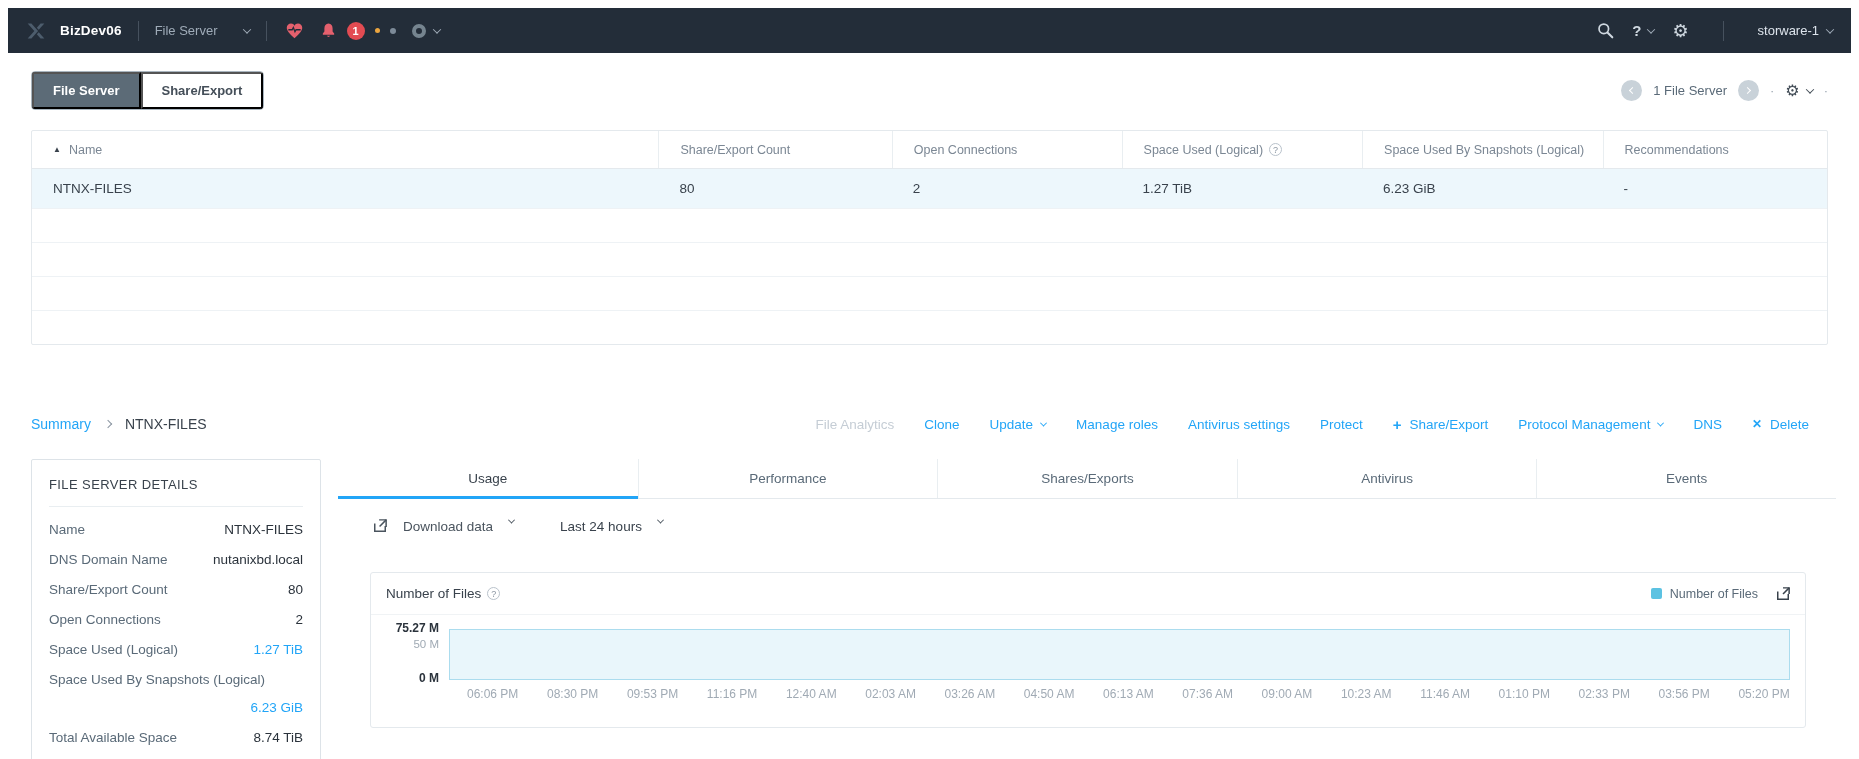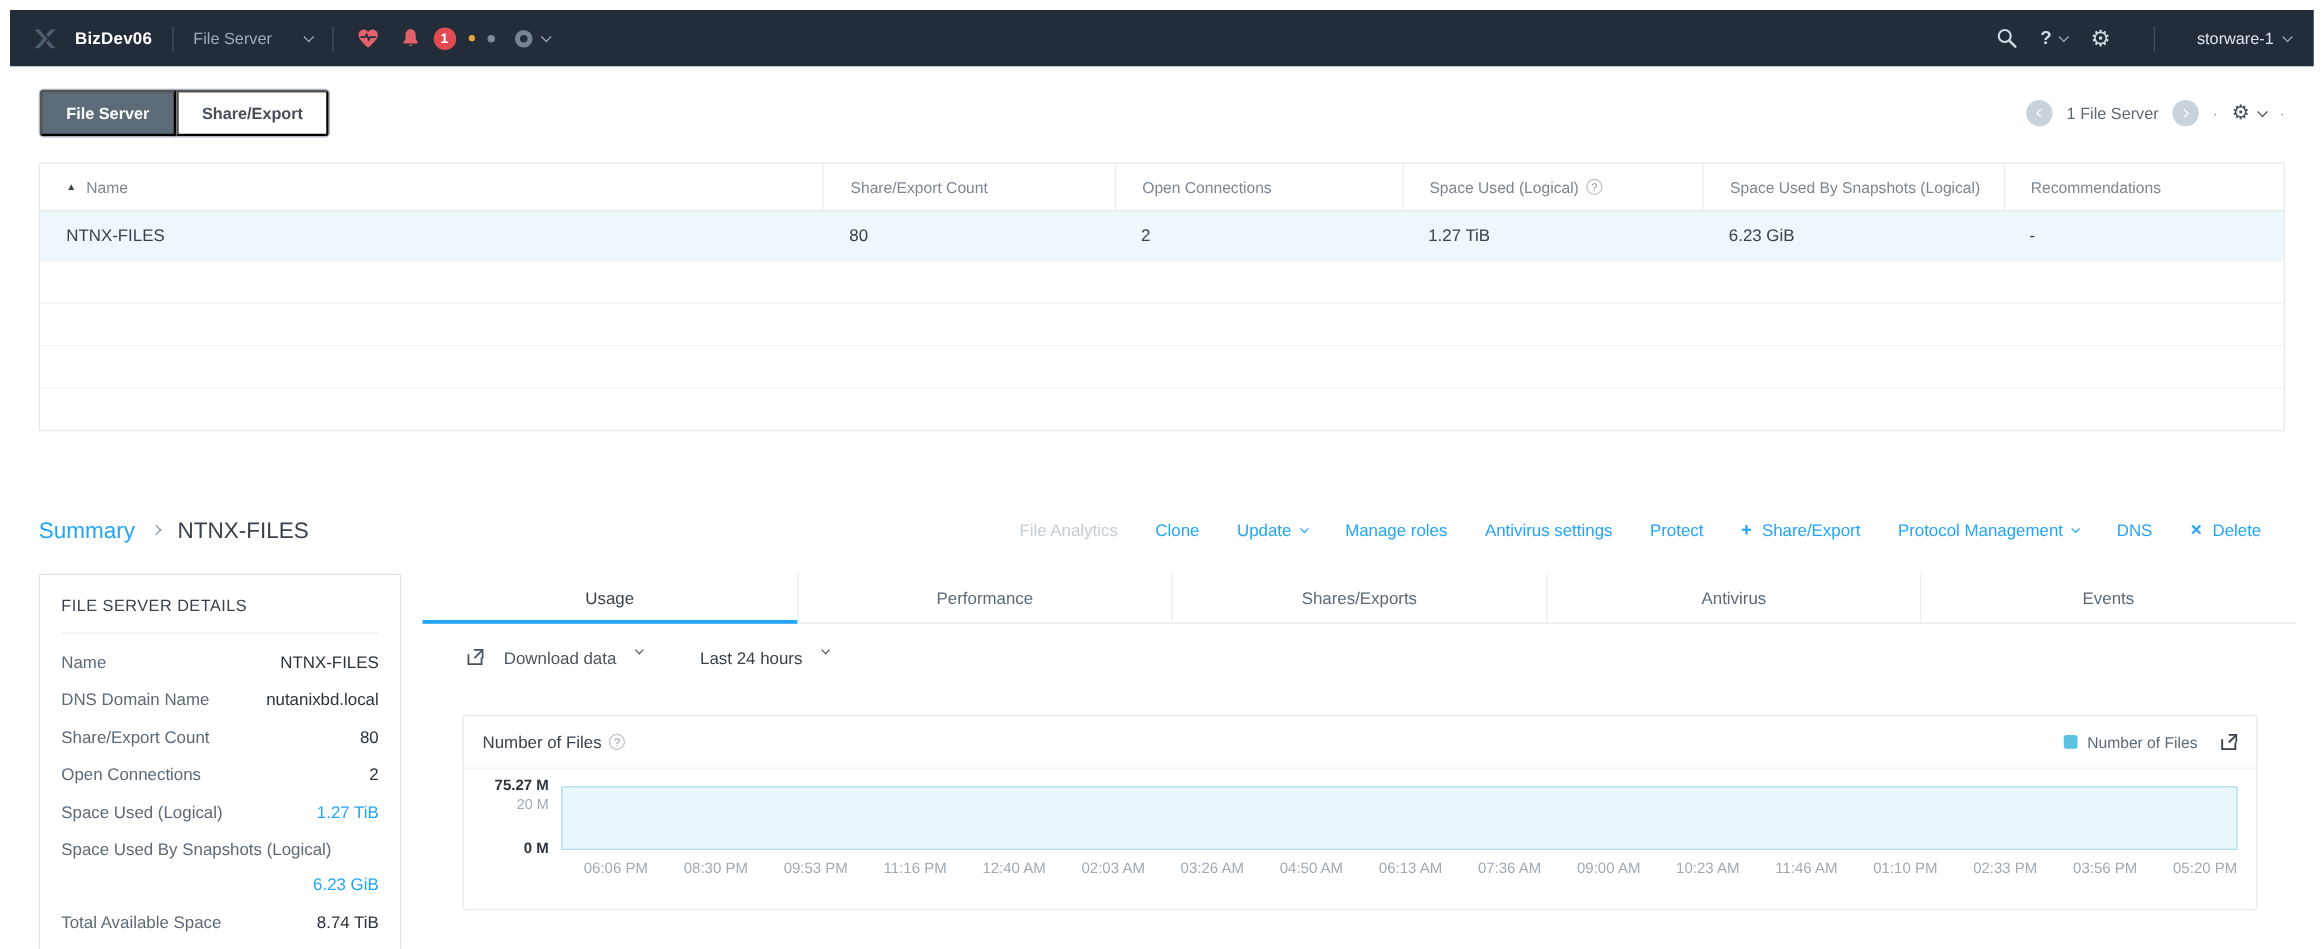--- a/index.html
+++ b/index.html
@@ -61,21 +61,21 @@
   .sort-arrow { font-size:8px; color:#39424c; margin-right:8px; }
   .help-circle { width:13px; height:13px; border:1px solid #b9c2cb; border-radius:50%; color:#8a95a1;
                  font-size:9px; display:inline-flex; align-items:center; justify-content:center; margin-left:6px; }
   .t-data { background:#edf7fc; border-top:1px solid #e4e9ed; height:40px; }
   .t-data .t-cell { display:flex; align-items:center; padding-left:21px; font-size:13.5px; color:#39424c; }
   .t-empty { height:34px; border-top:1px solid #eef2f5; }
 
   
   .crumb-row { display:flex; justify-content:space-between; align-items:center; margin-top:64px;
                padding:0 42px 0 23px; height:30px; }
-  .breadcrumb { display:flex; align-items:center; gap:14px; font-size:18px; }
+  .breadcrumb { display:flex; align-items:center; gap:14px; font-size:14px; }
   .crumb-link { color:#22a5f7; cursor:pointer; }
   .crumb-chev { width:6px; height:6px; border-right:1.6px solid #8a95a1; border-bottom:1.6px solid #8a95a1;
                 display:inline-block; transform:rotate(-45deg); }
   .crumb-current { color:#39424c; }
   .actions { display:flex; align-items:center; gap:30px; font-size:13.5px; }
   .action-link { color:#22a5f7; cursor:pointer; display:flex; align-items:center; gap:8px; }
   .action-link.disabled { color:#c5cdd5; cursor:default; }
   .action-link .chev { width:5px; height:5px; }
   .plus-glyph { font-size:15px; font-weight:bold; line-height:1; }
   .x-glyph { font-size:12px; font-weight:bold; line-height:1; }
@@ -335,21 +335,21 @@
             <svg width="14" height="14" viewBox="0 0 16 16">
               <path d="M2 5 v9 h12 V8" fill="none" stroke="#39424c" stroke-width="1.7"></path>
               <path d="M8 1 h7 v7" fill="none" stroke="#39424c" stroke-width="1.7"></path>
               <line x1="15" y1="1" x2="8" y2="8" stroke="#39424c" stroke-width="1.7"></line>
             </svg>
           </span>
         </div>
         <div class="chart-body">
           <div class="y-col">
             <span class="y-tick y-max">75.27 M</span>
-            <span class="y-tick y-mid">20 M</span>
+            <span class="y-tick y-mid">50 M</span>
             <span class="y-tick y-zero">0 M</span>
           </div>
           <div class="plot">
             <div class="area-fill" style="background-color: rgb(233, 246, 251); border-color: rgb(171, 220, 238);"></div>
           </div>
         </div>
         <div class="x-labels">
           <span class="x-tick">06:06 PM</span>
           <span class="x-tick">08:30 PM</span>
           <span class="x-tick">09:53 PM</span>

